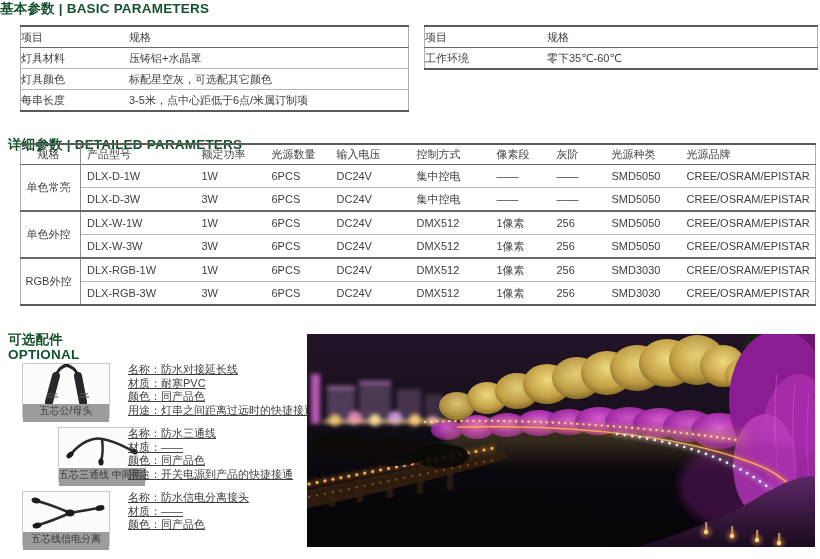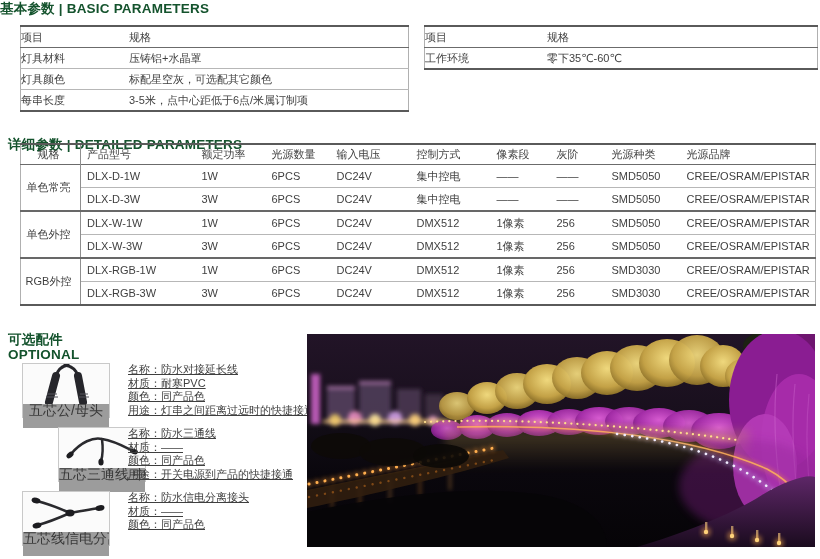--- a/index.html
+++ b/index.html
@@ -20,21 +20,21 @@
   #basic-right td.c1{width:118px;}
   #detail{left:20px;top:143px;width:795px;}
   #detail td{height:22px;padding-left:6px;}
   #detail tr.hdr td{height:19px;}
   #detail td.spec{text-align:center;padding-left:0;border-right:1px solid #8f8f8f;}
   #detail tr.grp{border-top:2px solid #686868;}
   
   #optional-title{left:8px;top:332px;line-height:15px;}
   .acc-box{position:absolute;left:22px;width:88px;height:55px;border:1px solid #c9c9c9;background:#fbfbfb;box-sizing:border-box;}
   .acc-img{height:40px;position:relative;overflow:hidden;}
-  .acc-cap{height:24px;background:#9c9c9c;color:#393939;font-size:14px;line-height:13px;text-align:center;
+  .acc-cap{height:18px;background:#9c9c9c;color:#393939;font-size:10px;line-height:13px;text-align:center;
            white-space:nowrap;overflow:hidden;}
   .acc-text{position:absolute;left:128px;width:178px;font-size:11px;line-height:13.5px;white-space:nowrap;}
   .acc-line span{display:inline;text-decoration:underline;}
   
   #photo{position:absolute;left:307px;top:334px;width:508px;height:213px;background:#0d0a10;overflow:hidden;}
   #photo svg{display:block;width:100%;height:100%;}
 </style>
 </head>
 <body>
 

